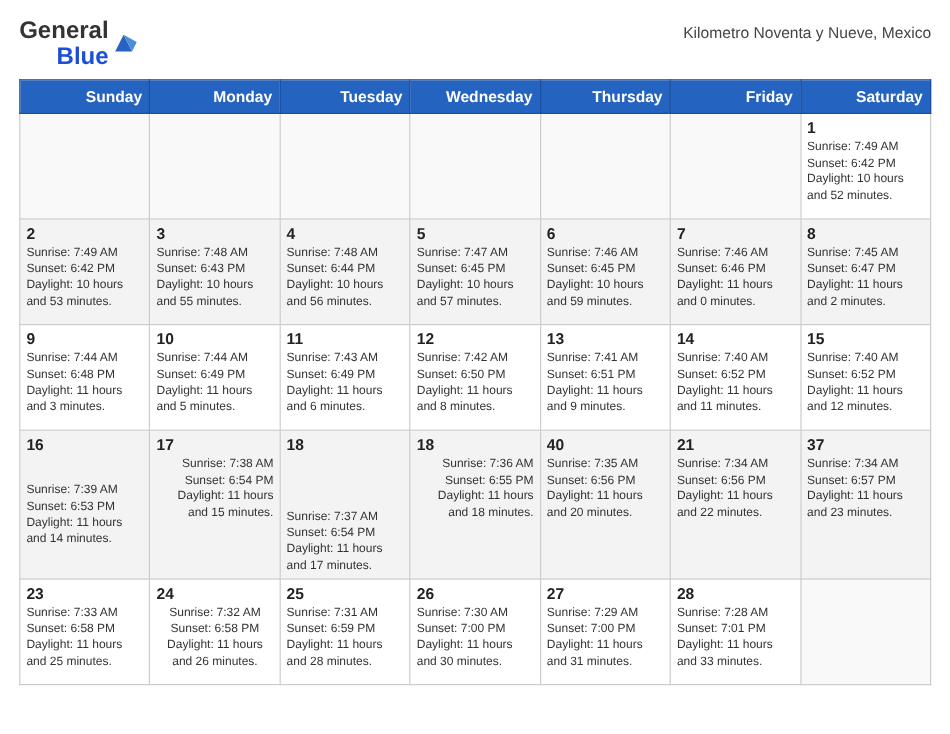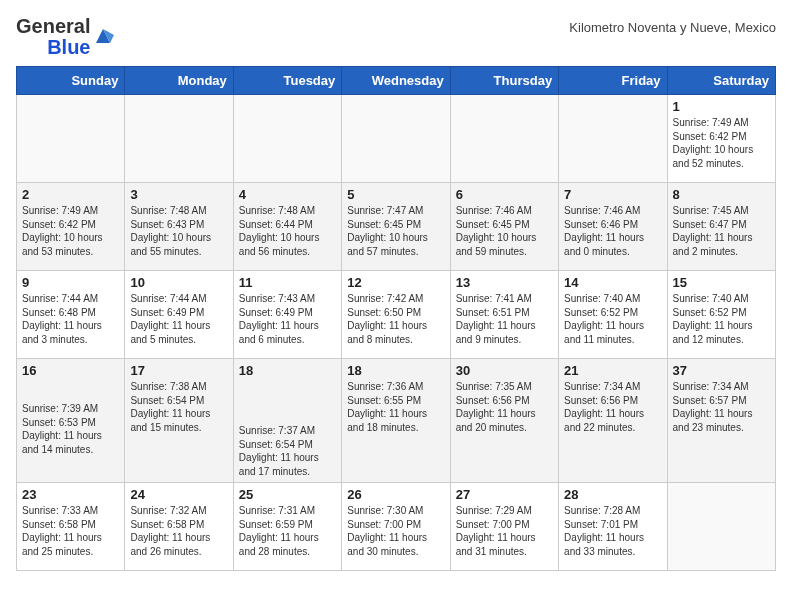--- a/index.html
+++ b/index.html
@@ -231,41 +231,41 @@
       <tr class="row-odd">
         <td>
           <span class="day-number">16</span>
           <div class="day-info" style="white-space: pre-line; margin-top: 24px;">Sunrise: 7:39 AM
 Sunset: 6:53 PM
 Daylight: 11 hours
 and 14 minutes.</div>
         </td>
         <td>
           <span class="day-number">17</span>
-          <div class="day-info" style="white-space: pre-line;">Sunrise: 7:38 AM
+          <div class="day-info" style="white-space: pre-line; text-align: right;">Sunrise: 7:38 AM
 Sunset: 6:54 PM
 Daylight: 11 hours
 and 15 minutes.</div>
         </td>
         <td>
           <span class="day-number">18</span>
           <div class="day-info" style="white-space: pre-line; margin-top: 46px;">Sunrise: 7:37 AM
 Sunset: 6:54 PM
 Daylight: 11 hours
 and 17 minutes.</div>
         </td>
         <td>
           <span class="day-number">18</span>
-          <div class="day-info" style="white-space: pre-line;">Sunrise: 7:36 AM
+          <div class="day-info" style="white-space: pre-line; text-align: right;">Sunrise: 7:36 AM
 Sunset: 6:55 PM
 Daylight: 11 hours
 and 18 minutes.</div>
         </td>
         <td>
-          <span class="day-number">30</span>
+          <span class="day-number">40</span>
           <div class="day-info" style="white-space: pre-line;">Sunrise: 7:35 AM
 Sunset: 6:56 PM
 Daylight: 11 hours
 and 20 minutes.</div>
         </td>
         <td>
           <span class="day-number">21</span>
           <div class="day-info" style="white-space: pre-line;">Sunrise: 7:34 AM
 Sunset: 6:56 PM
 Daylight: 11 hours
@@ -282,21 +282,21 @@
       <tr class="row-even">
         <td>
           <span class="day-number">23</span>
           <div class="day-info" style="white-space: pre-line;">Sunrise: 7:33 AM
 Sunset: 6:58 PM
 Daylight: 11 hours
 and 25 minutes.</div>
         </td>
         <td>
           <span class="day-number">24</span>
-          <div class="day-info" style="white-space: pre-line;">Sunrise: 7:32 AM
+          <div class="day-info" style="white-space: pre-line; text-align: center;">Sunrise: 7:32 AM
 Sunset: 6:58 PM
 Daylight: 11 hours
 and 26 minutes.</div>
         </td>
         <td>
           <span class="day-number">25</span>
           <div class="day-info" style="white-space: pre-line;">Sunrise: 7:31 AM
 Sunset: 6:59 PM
 Daylight: 11 hours
 and 28 minutes.</div>

